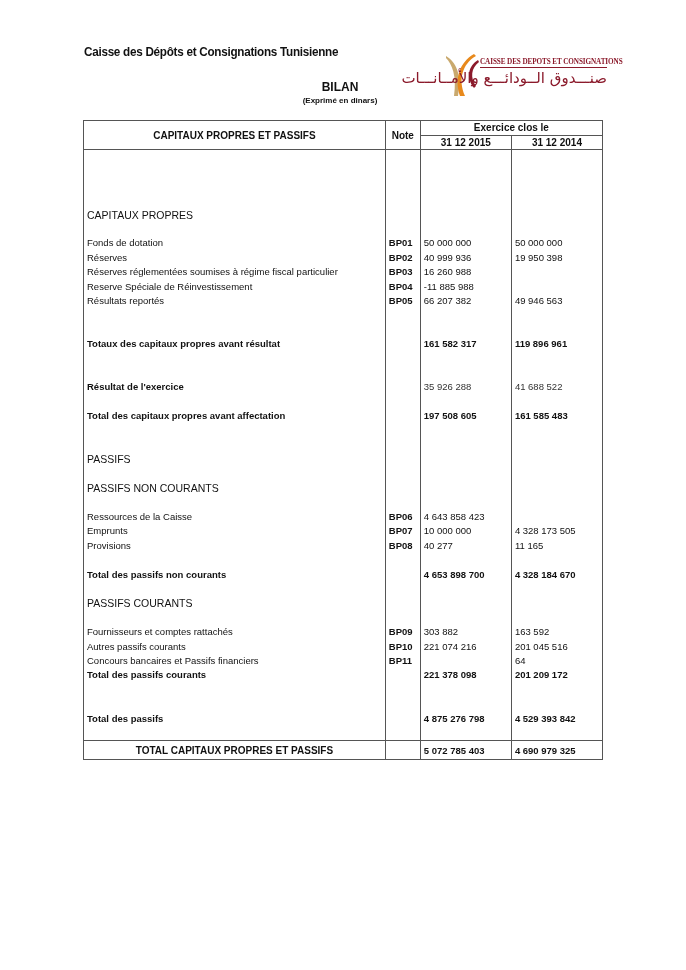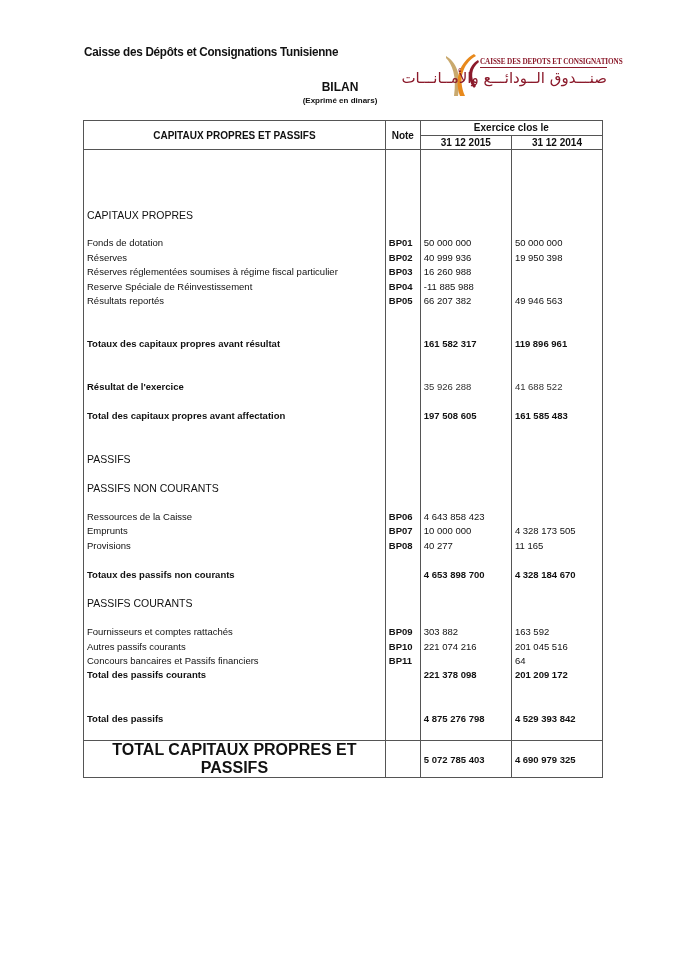--- a/index.html
+++ b/index.html
@@ -25,21 +25,21 @@
   .hdr-main { height:28px; text-align:center; }
   .hdr-sub { height:13px;margin-left:28px; }
   td.num { text-align:left; }
   td.note { text-align:left; font-weight:bold; padding-left:8px; }
   tr.r td { height:14.4px; line-height:14.4px; white-space:nowrap; overflow:hidden; }
   tr.bold td { font-weight:bold; }
   tr.sec td { font-weight:normal; font-size:10.5px; }
   tr.gap td { height:14.4px; }
   tr.last td { border-bottom:1px solid #555; }
   tr.final td { border-top:1px solid #555; border-bottom:1px solid #555; height:18px; font-weight:bold; }
-  tr.final td.lbl { text-align:center; font-size:16px; }
+  tr.final td.lbl { text-align:center; font-size:10px; }
   .light { color:#333;margin-left:28px; }
 </style>
 </head>
 <body>
 
 <div class="org-name">Caisse des Dépôts et Consignations Tunisienne</div>
 <div class="title">BILAN</div>
 <div class="subtitle">(Exprimé en dinars)</div>
 
 <div class="logo">
@@ -243,21 +243,21 @@
       <td class="num">40 277</td>
       <td class="num">11 165</td>
     </tr>
     <tr class="r gap">
         <td></td>
         <td></td>
         <td></td>
         <td></td>
       </tr>
     <tr class="r bold">
-      <td>Totaux des passifs non courants</td>
+      <td>Total des passifs non courants</td>
         <td></td>
       <td class="num">4 653 898 700</td>
       <td class="num">4 328 184 670</td>
     </tr>
     <tr class="r gap">
         <td></td>
         <td></td>
         <td></td>
         <td></td>
       </tr>

